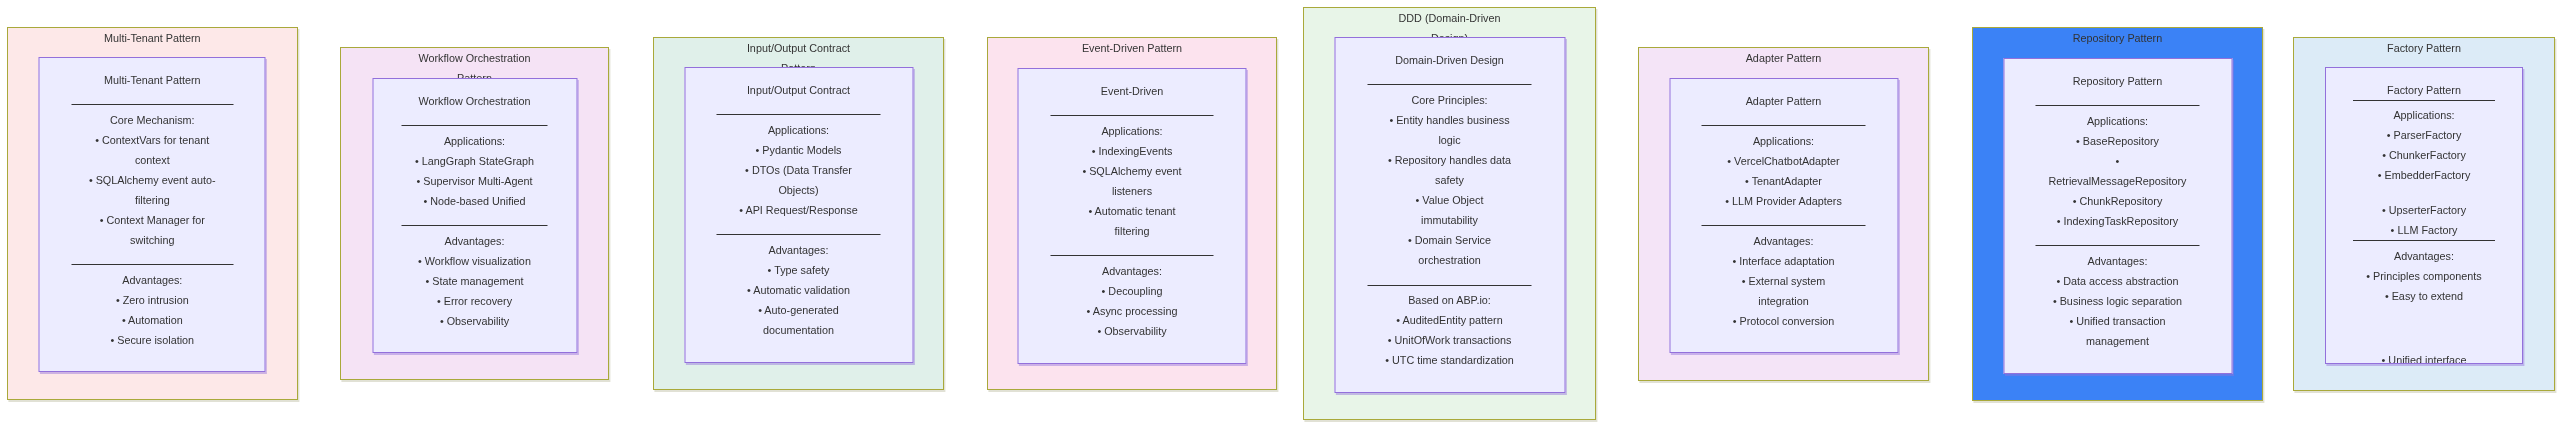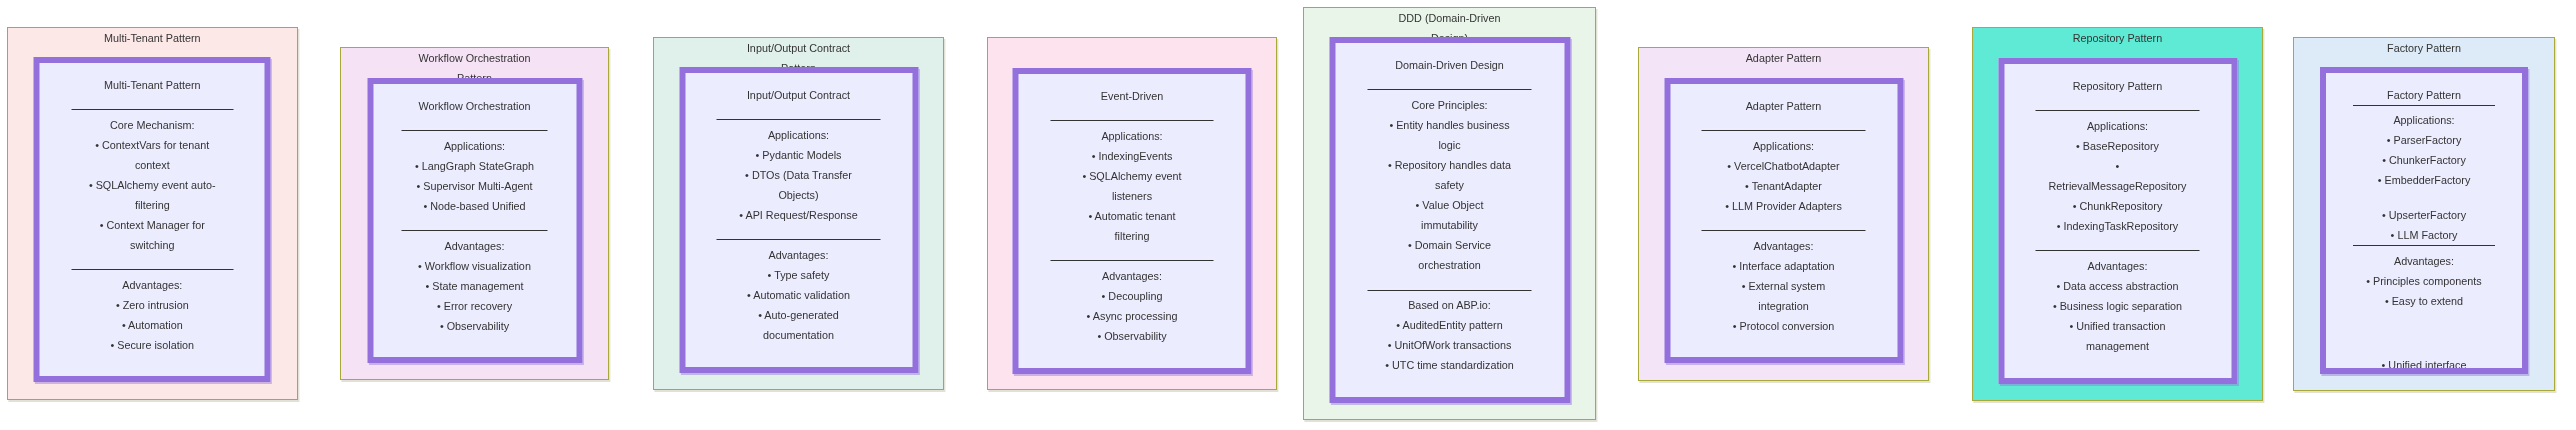--- a/index.html
+++ b/index.html
@@ -15,21 +15,21 @@
     position:absolute;top:0;left:0;width:100%;
     text-align:center;z-index:1;
   }
   .outer-title-text{
     display:inline-block;max-width:135px;
     line-height:20px;font-size:10.8px;color:#333333;
   }
   .inner{
     position:absolute;left:50%;transform:translateX(-50%);
     z-index:2;
-    border:6px solid #14532d;
+    border:1px solid #14532d;
     box-sizing:content-box;
     background:#ececff;
     box-shadow:1.4px 2px 0 rgba(147,112,219,0.45);
   }
   .content{
     width:100%;height:100%;
     display:flex;flex-direction:column;align-items:center;
     padding-top:11.5px;box-sizing:border-box;
     overflow:hidden;
   }
@@ -108,20 +108,23 @@
           <div class="line divider" style="color: rgb(51, 51, 51); border-bottom-color: rgb(51, 51, 51);"></div>
           <div class="line header" style="color: rgb(51, 51, 51);">Advantages:</div>
           <div class="line bullet" style="color: rgb(51, 51, 51);">• Type safety</div>
           <div class="line bullet" style="color: rgb(51, 51, 51);">• Automatic validation</div>
           <div class="line bullet" style="color: rgb(51, 51, 51);">• Auto-generated</div>
           <div class="line text" style="color: rgb(51, 51, 51);">documentation</div>
         </div>
     </div>
   </section>
     <section class="card" style="left: 987px; top: 37px; width: 290px; height: 353px; background: rgb(252, 227, 238); border-color: rgb(169, 169, 58);">
+    <div class="outer-title">
+      <span class="outer-title-text" style="color: rgb(51, 51, 51);">Event-Driven Pattern</span>
+    </div>
     <div class="inner" style="top: 30px; width: 227px; height: 294px; background: rgb(236, 236, 255); border-color: rgb(147, 112, 219);">
       <div class="content">
           <div class="line title" style="color: rgb(51, 51, 51);">Event-Driven</div>
           <div class="line divider" style="color: rgb(51, 51, 51); border-bottom-color: rgb(51, 51, 51);"></div>
           <div class="line header" style="color: rgb(51, 51, 51);">Applications:</div>
           <div class="line bullet" style="color: rgb(51, 51, 51);">• IndexingEvents</div>
           <div class="line bullet" style="color: rgb(51, 51, 51);">• SQLAlchemy event</div>
           <div class="line text" style="color: rgb(51, 51, 51);">listeners</div>
           <div class="line bullet" style="color: rgb(51, 51, 51);">• Automatic tenant</div>
           <div class="line text" style="color: rgb(51, 51, 51);">filtering</div>
@@ -172,21 +175,21 @@
           <div class="line bullet" style="color: rgb(51, 51, 51);">• LLM Provider Adapters</div>
           <div class="line divider" style="color: rgb(51, 51, 51); border-bottom-color: rgb(51, 51, 51);"></div>
           <div class="line header" style="color: rgb(51, 51, 51);">Advantages:</div>
           <div class="line bullet" style="color: rgb(51, 51, 51);">• Interface adaptation</div>
           <div class="line bullet" style="color: rgb(51, 51, 51);">• External system</div>
           <div class="line text" style="color: rgb(51, 51, 51);">integration</div>
           <div class="line bullet" style="color: rgb(51, 51, 51);">• Protocol conversion</div>
         </div>
     </div>
   </section>
-    <section class="card" style="left: 1972px; top: 27px; width: 291px; height: 374px; background: #5eead4; border-color: rgb(169, 169, 58);">
+    <section class="card" style="left: 1972px; top: 27px; width: 291px; height: 374px; background: #3b82f6; border-color: rgb(169, 169, 58);">
     <div class="outer-title">
       <span class="outer-title-text" style="color: rgb(51, 51, 51);">Repository Pattern</span>
     </div>
     <div class="inner" style="top: 30px; width: 227px; height: 314px; background: rgb(236, 236, 255); border-color: rgb(147, 112, 219);">
       <div class="content">
           <div class="line title" style="color: rgb(51, 51, 51);">Repository Pattern</div>
           <div class="line divider" style="color: rgb(51, 51, 51); border-bottom-color: rgb(51, 51, 51);"></div>
           <div class="line header" style="color: rgb(51, 51, 51);">Applications:</div>
           <div class="line bullet" style="color: rgb(51, 51, 51);">• BaseRepository</div>
           <div class="line bullet" style="color: rgb(51, 51, 51);">•</div>

